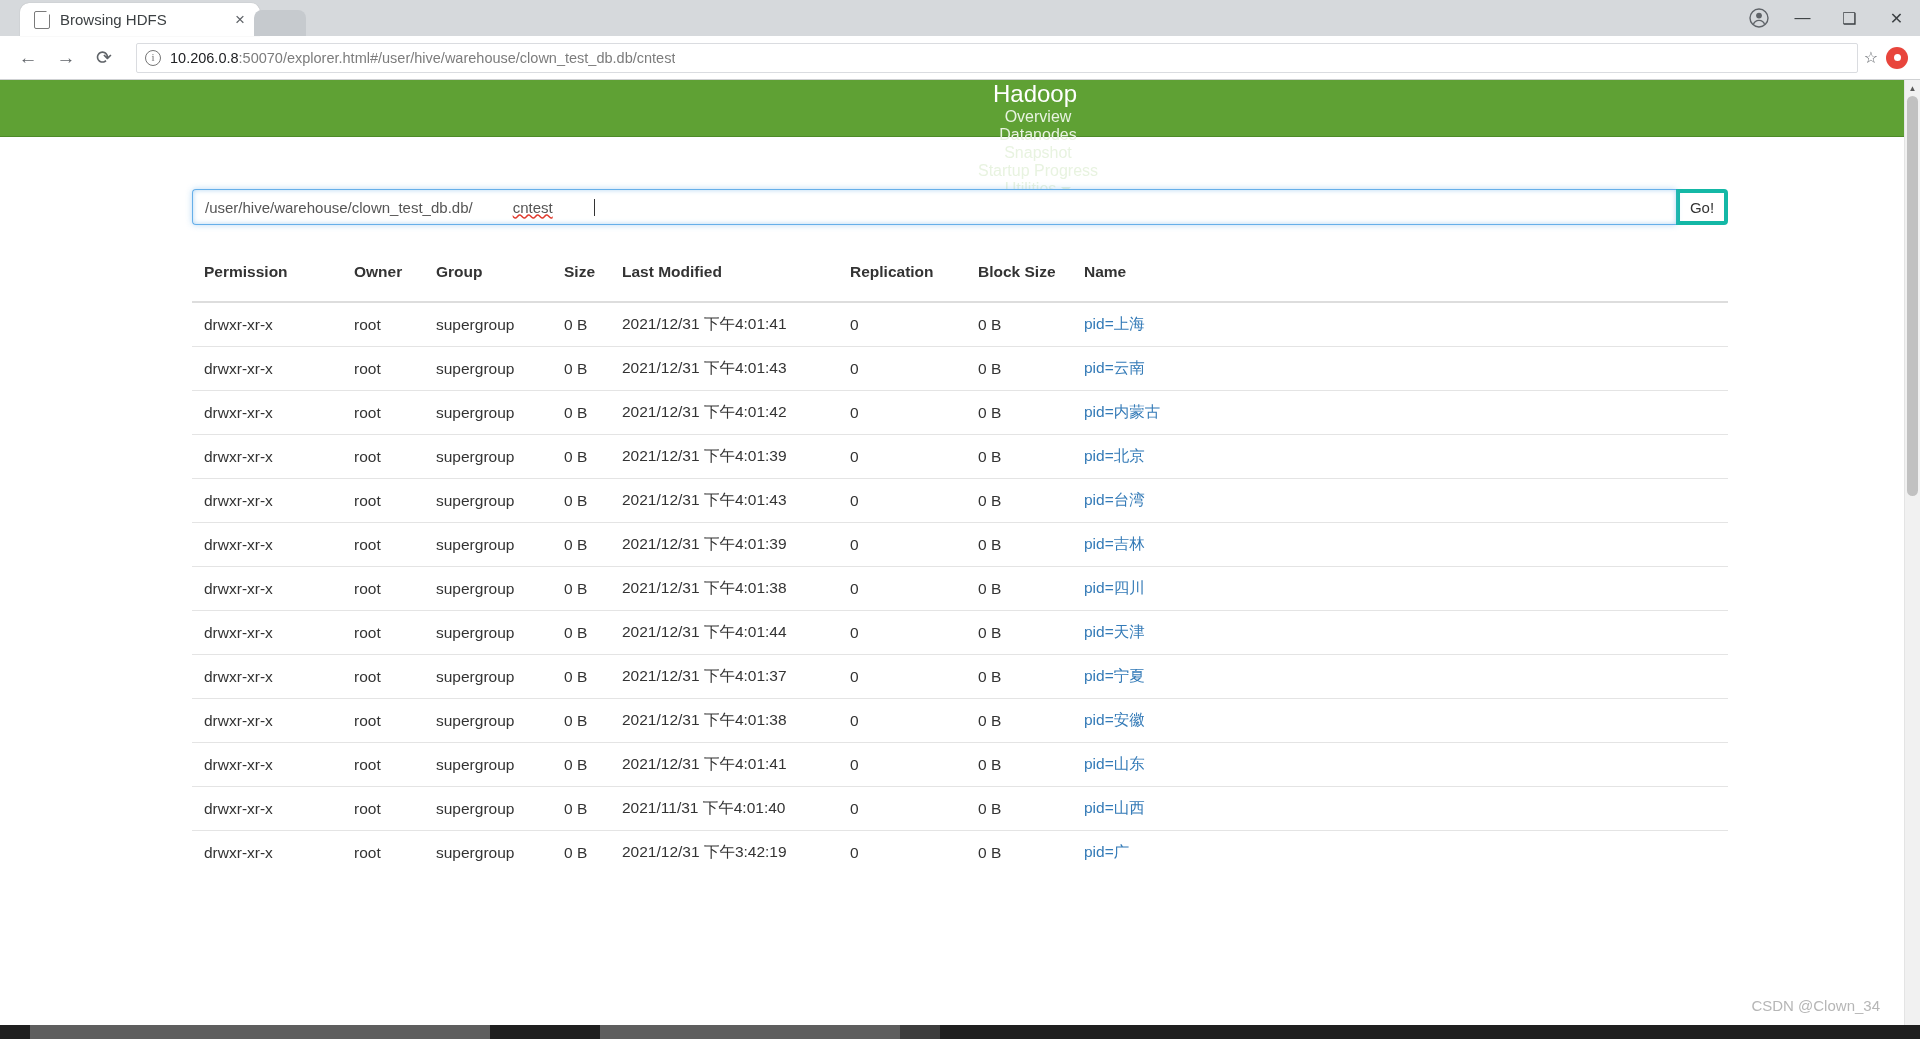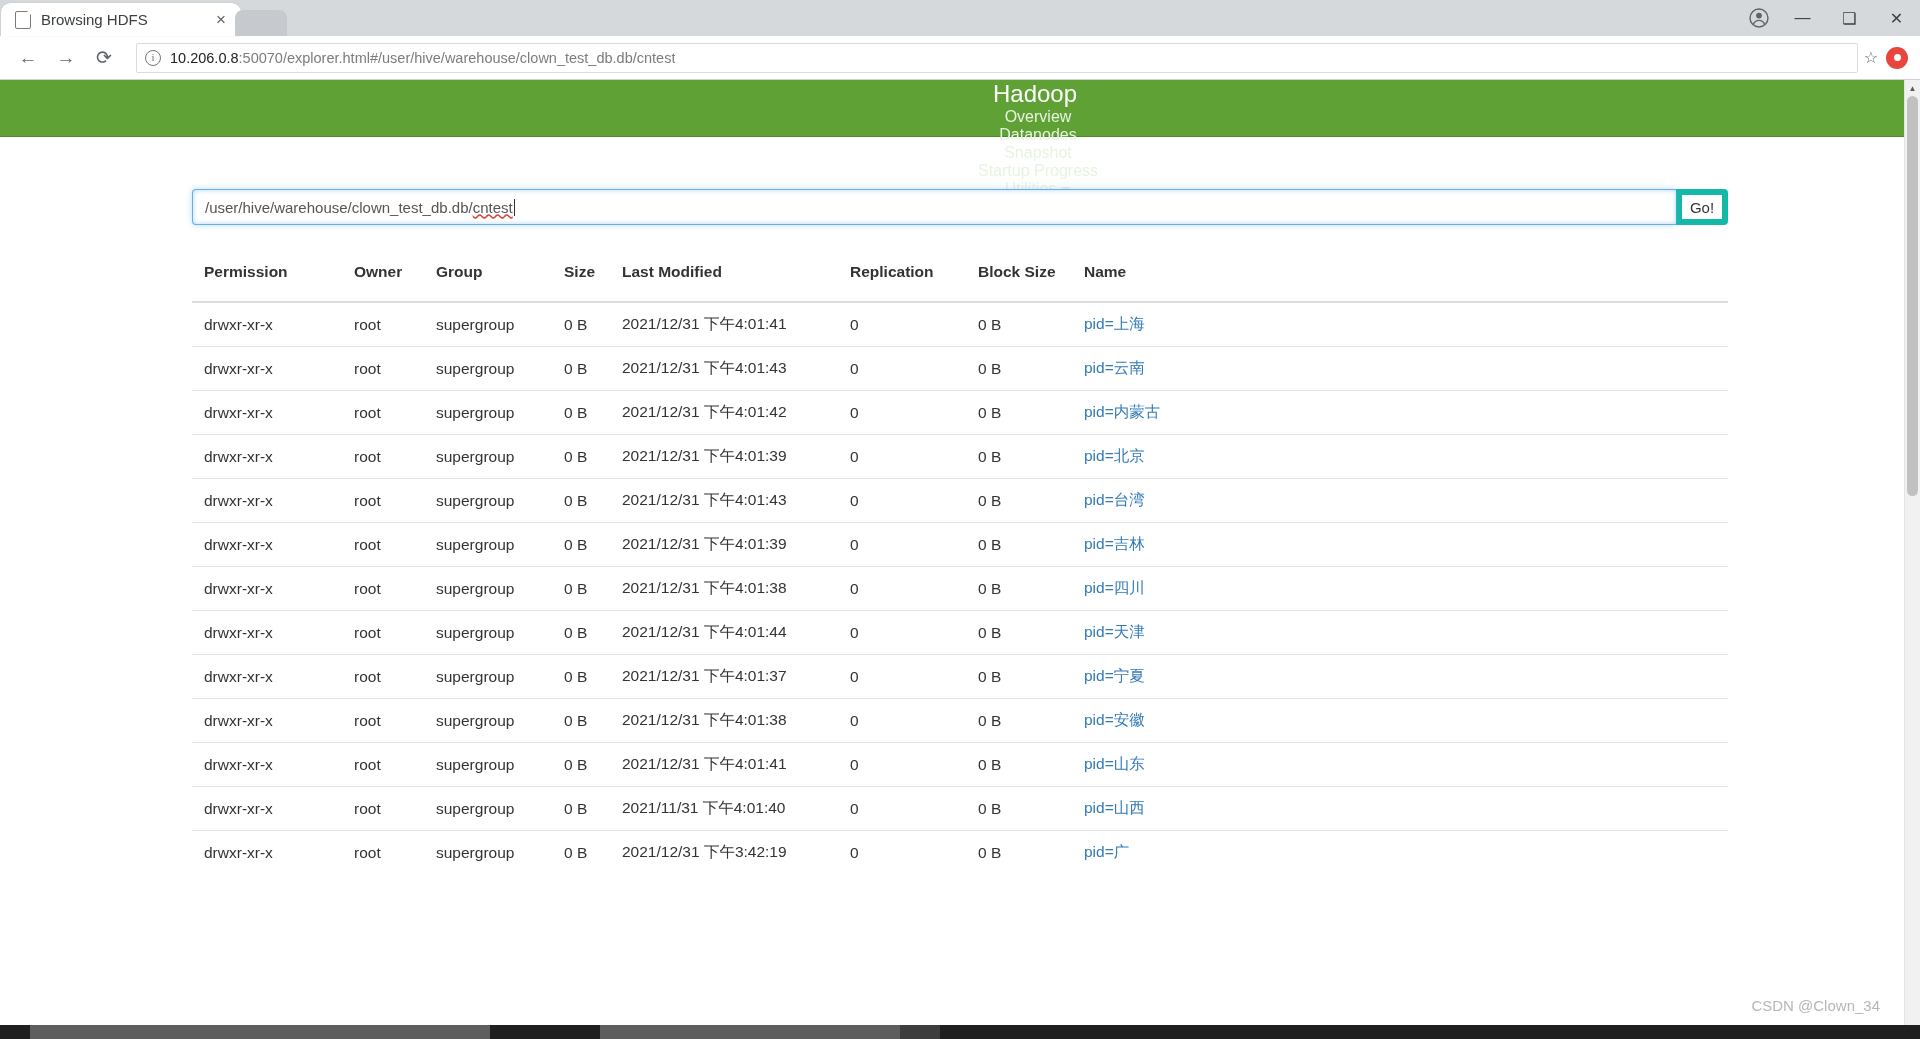--- a/index.html
+++ b/index.html
@@ -12,21 +12,21 @@
   }
 
   
   #browser { width: 1920px; height: 1039px; position: relative; background: #ffffff; }
 
   .chrome-tabstrip {
     height: 36px;
     background: #d6d9dc;
     display: flex;
     align-items: flex-end;
-    padding-left: 1px;
+    padding-left: 20px;
     position: relative;
   }
   .tab {
     height: 33px;
     width: 240px;
     background: #ffffff;
     border-radius: 9px 9px 0 0;
     display: flex;
     align-items: center;
     padding: 0 10px 0 14px;
@@ -217,37 +217,38 @@
     font-size: 15px;
     color: #555;
     display: flex;
     align-items: center;
     box-shadow: 0 0 5px rgba(102,175,233,.5) inset, 0 0 6px rgba(102,175,233,.45);
     outline: none;
     background: #fff;
     position: relative;
     overflow: hidden;
     white-space: nowrap;
+    gap: 40px;
   }
   .spell {
     text-decoration: underline wavy #e03b2f;
     text-decoration-skip-ink: none;
   }
   .caret-bar {
     display: inline-block;
     width: 1px;
     height: 17px;
     background: #333;
     margin-left: 1px;
     vertical-align: -3px;
   }
   .go-btn {
     width: 52px;
     height: 36px;
-    border: 6px solid #14b8a6;
+    border: 4px solid #14b8a6;
     border-radius: 0 4px 4px 0;
     background: #fff;
     font-size: 15px;
     color: #333;
     cursor: pointer;
     display: flex;
     align-items: center;
     justify-content: center;
   }
 

